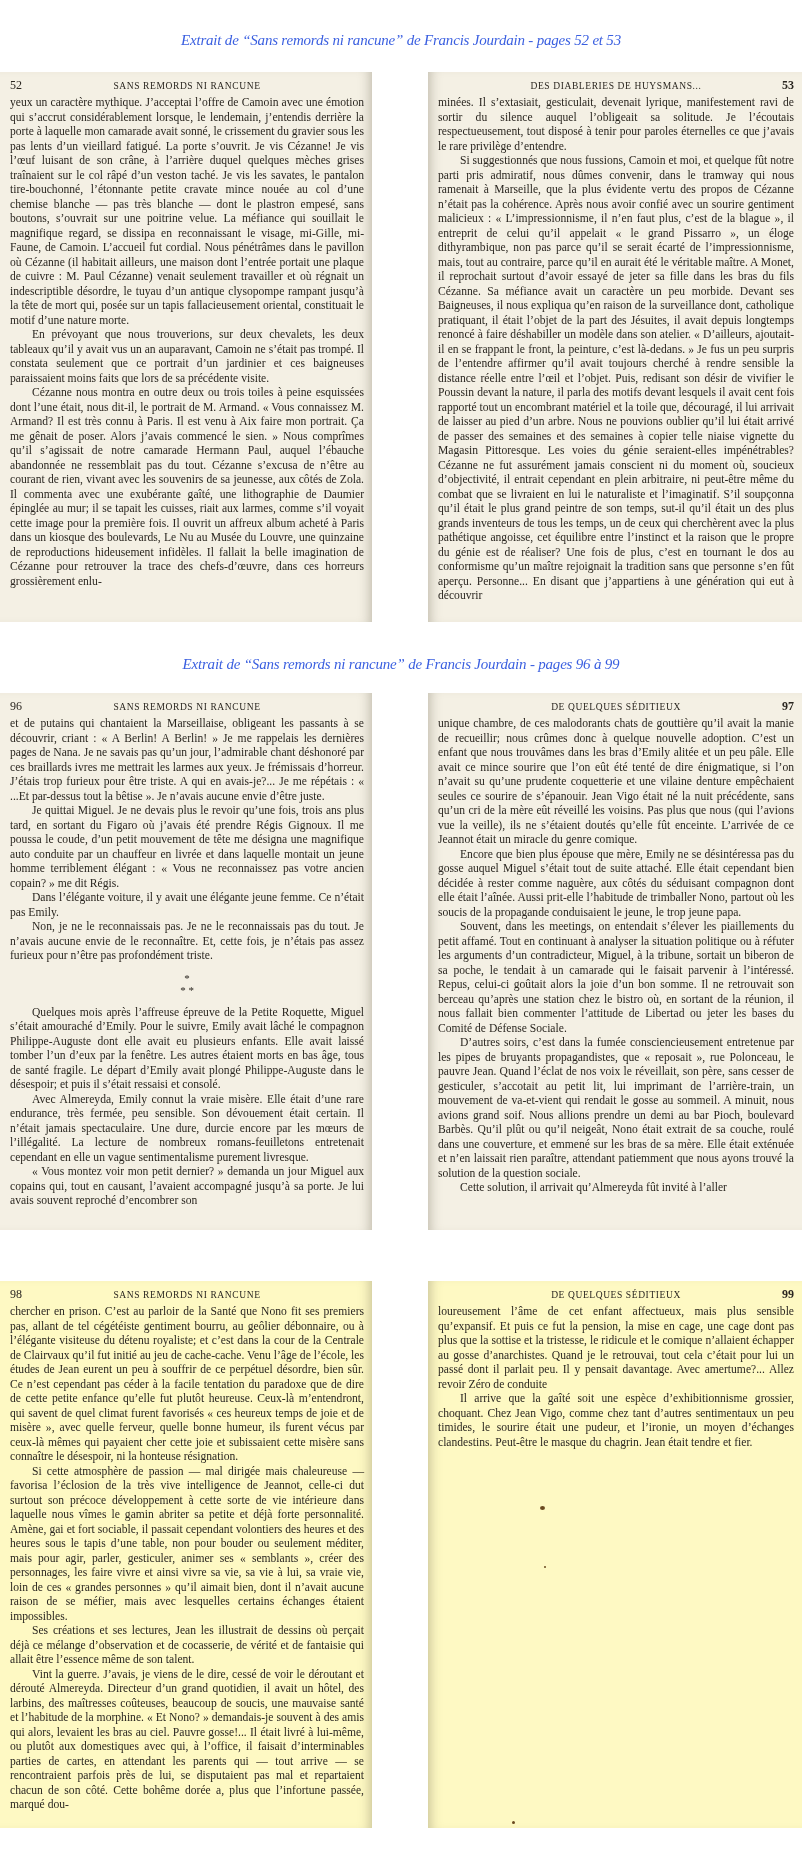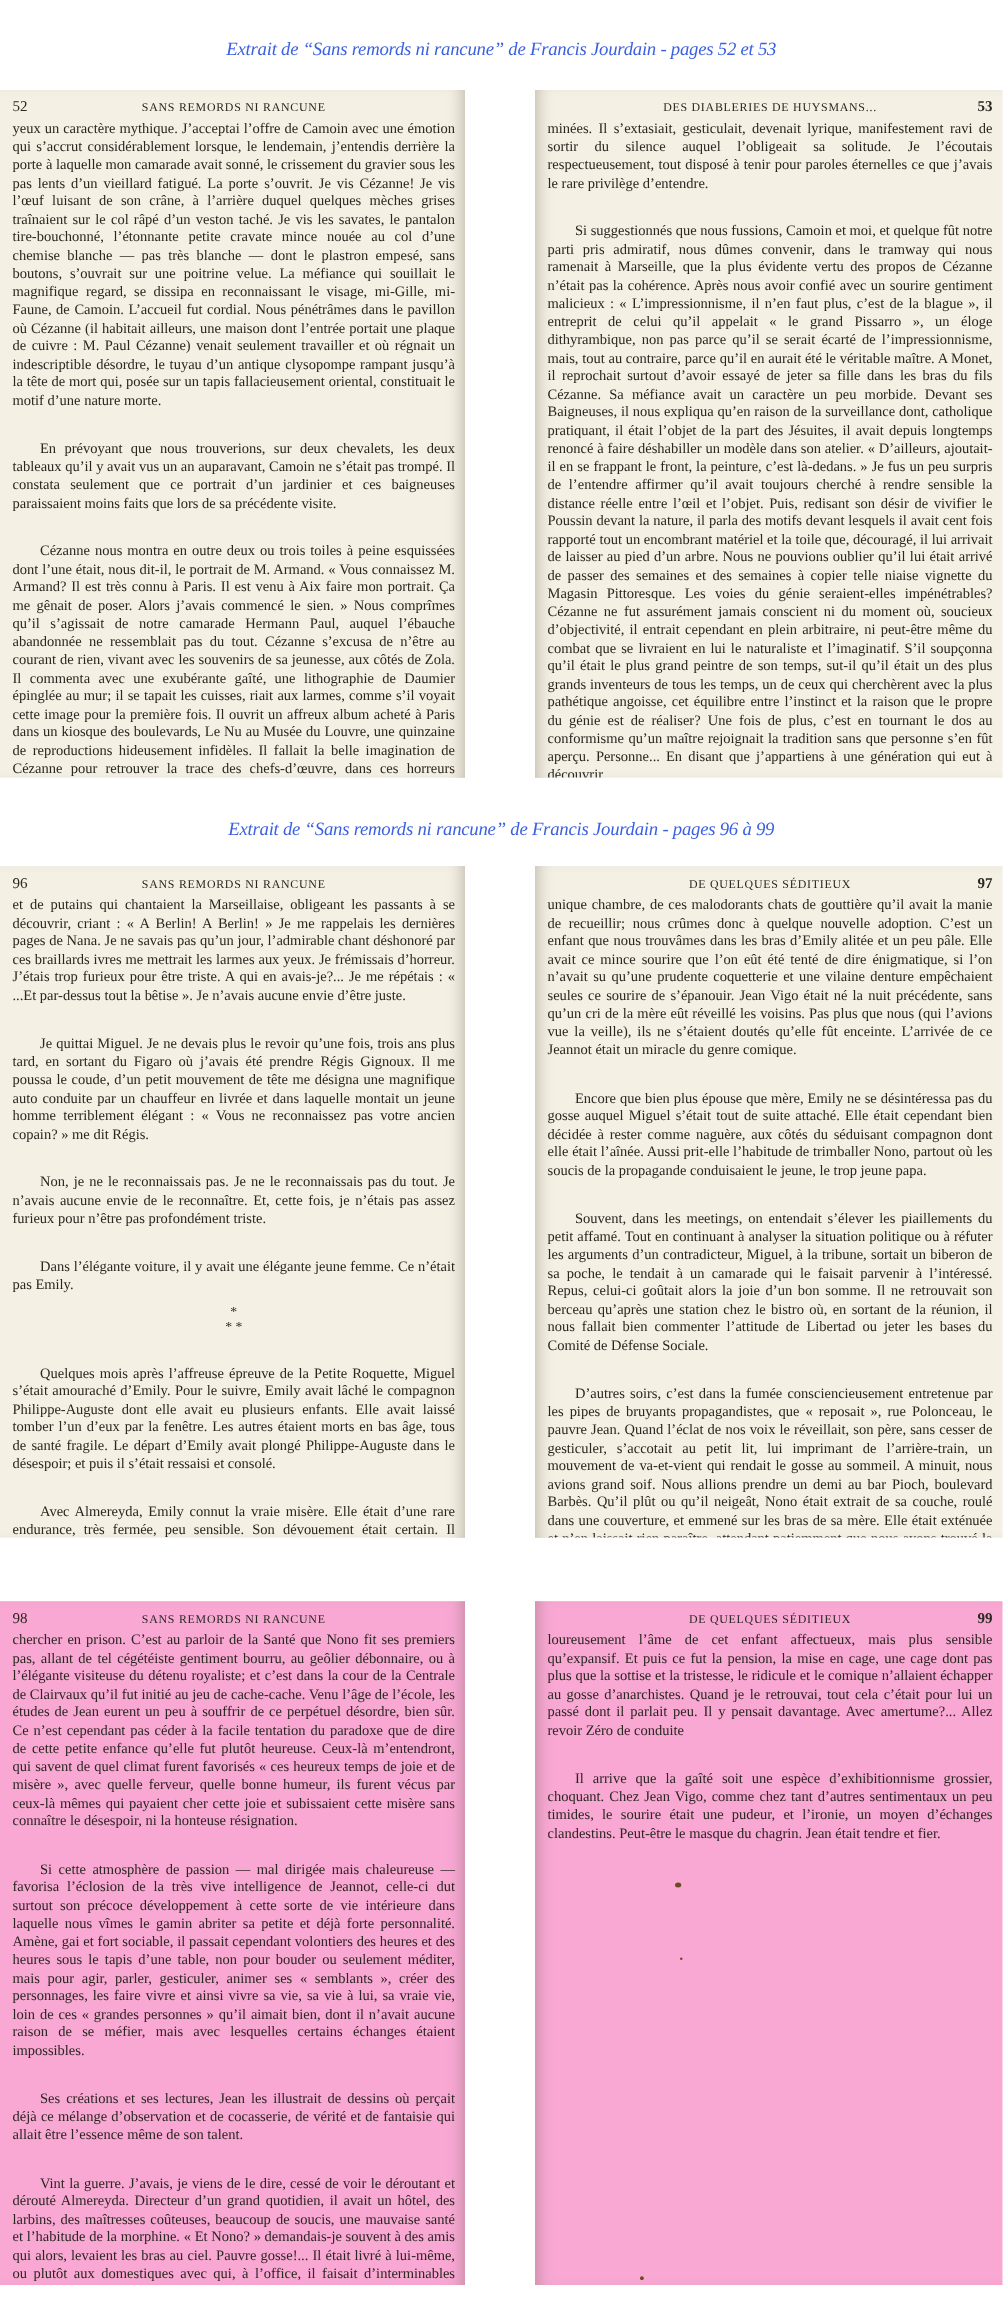--- a/index.html
+++ b/index.html
@@ -5,28 +5,28 @@
   html, body { margin: 0; padding: 0; background: #ffffff; }
   body { width: 802px; height: 1854px; position: relative; overflow: hidden;
          font-family: "Liberation Serif", "DejaVu Serif", serif; }
   .caption { position: absolute; left: 0; width: 802px; text-align: center;
              color: #3a5fe0; font-style: italic; font-size: 15px;
              font-family: "Liberation Serif", serif; letter-spacing: -0.2px; }
   .page { position: absolute; box-sizing: border-box; background: #f4f0e4;
           color: #2a2620; padding: 6px 8px 4px 10px; overflow: hidden; }
   .page.left { left: 0; width: 372px; box-shadow: inset -10px 0 12px -8px rgba(90,80,60,0.35); }
   .page.right { left: 428px; width: 374px; box-shadow: inset 10px 0 12px -8px rgba(90,80,60,0.35); }
-  .page.light { background: #f9a8d4; }
+  .page.light { background: #fef9c3; }
   .running-head { display: flex; align-items: baseline; font-size: 10.5px; margin-bottom: 3px;
                   font-family: "Liberation Serif", serif; }
   .running-head .num { font-size: 12px; width: 30px; }
   .running-head .title { flex: 1; text-align: center; letter-spacing: 0.6px; font-size: 9.5px; text-transform: uppercase; }
   .right .running-head .num { text-align: right; font-weight: bold; }
   .body p { margin: 0; font-size: 11.6px; line-height: 14.5px; text-align: justify; font-family: Liberation Serif, serif; }
-  .body p.indent { text-indent: 22px; margin-top: 24px; }
+  .body p.indent { text-indent: 22px; }
   .stars { text-align: center; font-size: 11px; line-height: 12px; margin: 8px 0 10px; }
   .spot { position: absolute; width: 5px; height: 4px; border-radius: 50%; background: #6a4a20; }
 </style>
 </head>
 <body>
 
 <div class="caption" style="top:32px;">Extrait de “Sans remords ni rancune” de Francis Jourdain - pages 52 et 53</div>
 
 <div class="page left" style="top:72px; height:550px;">
   <div class="running-head">
@@ -57,22 +57,22 @@
 
 <div class="page left" style="top:693px; height:537px;">
   <div class="running-head">
     <span class="num">96</span>
     <span class="title">SANS REMORDS NI RANCUNE</span>
     <span style="width:30px"></span>
   </div>
   <div class="body">
     <p>et de putains qui chantaient la Marseillaise, obligeant les passants à se découvrir, criant : « A Berlin! A Berlin! » Je me rappelais les dernières pages de Nana. Je ne savais pas qu’un jour, l’admirable chant déshonoré par ces braillards ivres me mettrait les larmes aux yeux. Je frémissais d’horreur. J’étais trop furieux pour être triste. A qui en avais-je?... Je me répétais : « ...Et par-dessus tout la bêtise ». Je n’avais aucune envie d’être juste.</p>
     <p class="indent">Je quittai Miguel. Je ne devais plus le revoir qu’une fois, trois ans plus tard, en sortant du Figaro où j’avais été prendre Régis Gignoux. Il me poussa le coude, d’un petit mouvement de tête me désigna une magnifique auto conduite par un chauffeur en livrée et dans laquelle montait un jeune homme terriblement élégant : « Vous ne reconnaissez pas votre ancien copain? » me dit Régis.</p>
+    <p class="indent">Dans l’élégante voiture, il y avait une élégante jeune femme. Ce n’était pas Emily.</p>
     <p class="indent">Non, je ne le reconnaissais pas. Je ne le reconnaissais pas du tout. Je n’avais aucune envie de le reconnaître. Et, cette fois, je n’étais pas assez furieux pour n’être pas profondément triste.</p>
-    <p class="indent">Dans l’élégante voiture, il y avait une élégante jeune femme. Ce n’était pas Emily.</p>
     <div class="stars">*<br>* *</div>
     <p class="indent">Quelques mois après l’affreuse épreuve de la Petite Roquette, Miguel s’était amouraché d’Emily. Pour le suivre, Emily avait lâché le compagnon Philippe-Auguste dont elle avait eu plusieurs enfants. Elle avait laissé tomber l’un d’eux par la fenêtre. Les autres étaient morts en bas âge, tous de santé fragile. Le départ d’Emily avait plongé Philippe-Auguste dans le désespoir; et puis il s’était ressaisi et consolé.</p>
     <p class="indent">Avec Almereyda, Emily connut la vraie misère. Elle était d’une rare endurance, très fermée, peu sensible. Son dévouement était certain. Il n’était jamais spectaculaire. Une dure, durcie encore par les mœurs de l’illégalité. La lecture de nombreux romans-feuilletons entretenait cependant en elle un vague sentimentalisme purement livresque.</p>
     <p class="indent">« Vous montez voir mon petit dernier? » demanda un jour Miguel aux copains qui, tout en causant, l’avaient accompagné jusqu’à sa porte. Je lui avais souvent reproché d’encombrer son</p>
   </div>
 </div>
 
 <div class="page right" style="top:693px; height:537px;">
   <div class="running-head">
     <span style="width:30px"></span>

